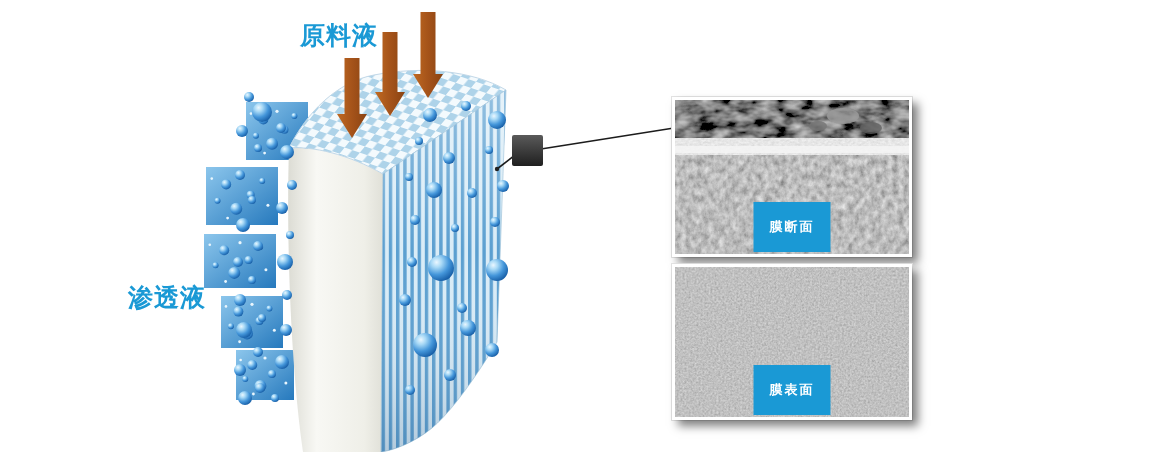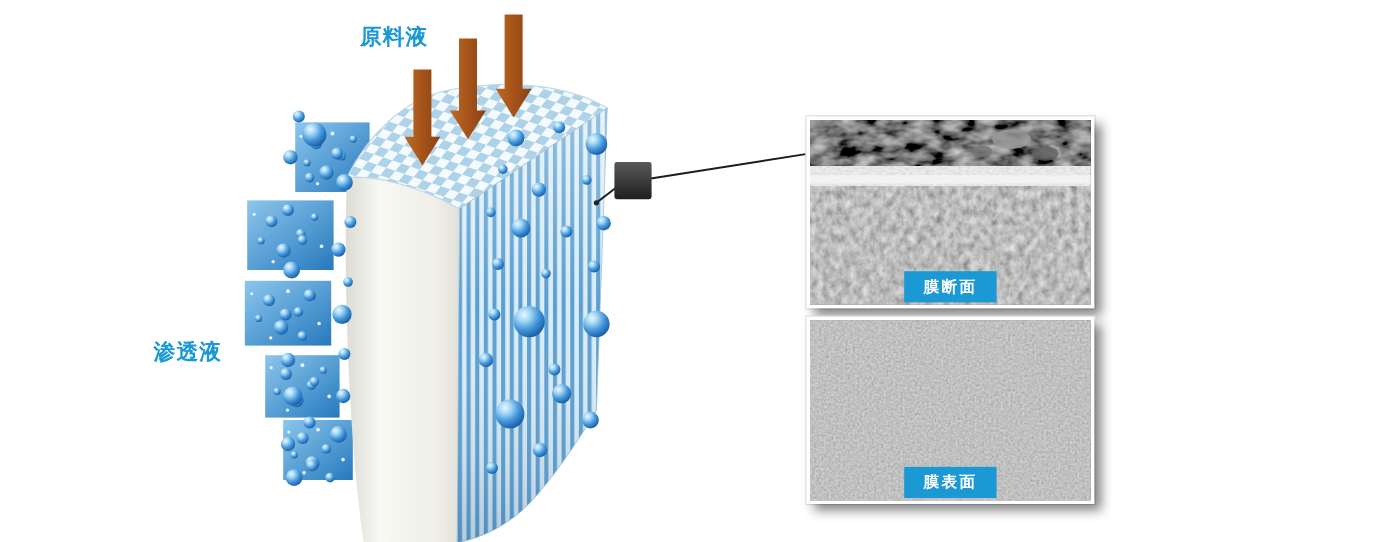--- a/index.html
+++ b/index.html
@@ -1,27 +1,27 @@
 <!DOCTYPE html>
 <html><head>
 <meta charset="utf-8">
 <style>
   *{box-sizing:border-box}
   html,body{margin:0;padding:0;background:#fff}
   body{font-family:"Liberation Sans","DejaVu Sans",sans-serif}
   .stage{position:relative;width:1160px;height:452px;background:#fff;overflow:hidden}
   .diagram-svg{position:absolute;left:0;top:0}
-  .cjk-label{position:absolute;font-weight:700;font-size:18px;color:#1a99d5;letter-spacing:1px;white-space:nowrap}
+  .cjk-label{position:absolute;font-weight:700;font-size:25px;color:#1a99d5;letter-spacing:1px;white-space:nowrap}
   #feed-label{left:300px;top:19px}
   #permeate-label{left:128px;top:281px}
   .sem-panel{position:absolute;left:672px;top:97px;width:240px;display:flex;flex-direction:column;gap:7px}
   .sem-frame{position:relative;margin:0;background:#fff;padding:3px;box-shadow:6px 6px 9px rgba(0,0,0,.5),0 0 0 1px #e3e3e3}
   .sem-img{display:block;width:234px;background:#777}
   .badge{position:absolute;left:50%;transform:translateX(-50%);bottom:5px;background:#1a99d5;color:#fff;
-         font-size:13px;font-weight:700;padding:4px 16px;letter-spacing:2px;white-space:nowrap}
+         font-size:13px;font-weight:700;padding:16px 16px;letter-spacing:2px;white-space:nowrap}
   .cl{stroke:#1c1c1c;stroke-width:1.6}
 </style>
 </head>
 <body>
 
 <div class="stage">
 
   <svg class="diagram-svg" id="diagram-svg" width="1160" height="452" viewBox="0 0 1160 452">
     <defs>
       <radialGradient id="bubbleGrad" cx="0.33" cy="0.28" r="0.8">

